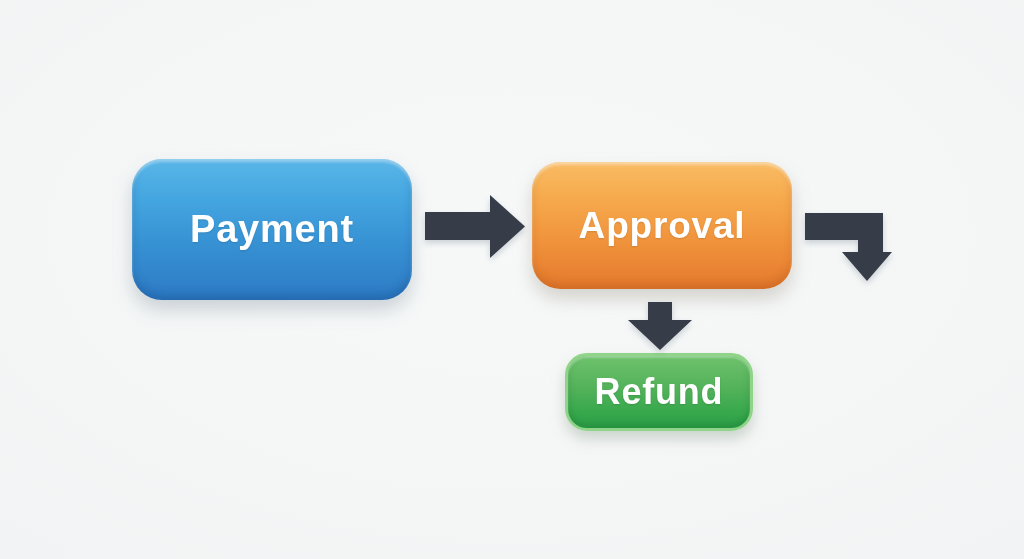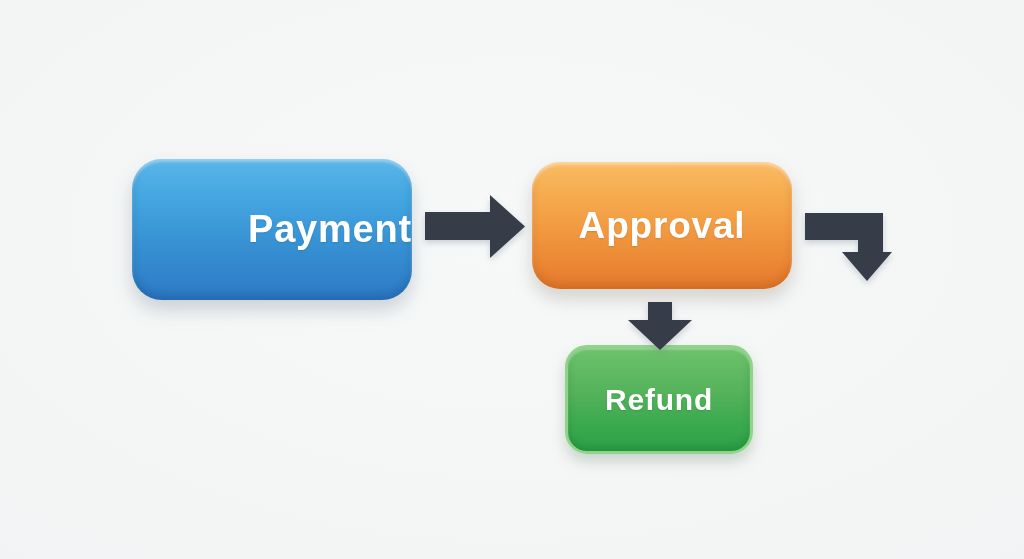--- a/index.html
+++ b/index.html
@@ -29,39 +29,38 @@
   .node-payment {
     left: 132px; top: 159px;
     width: 280px; height: 141px;
     border-radius: 30px;
     font-size: 38px;
     background: linear-gradient(180deg, #59b6e8 0%, #44a6e0 28%, #3690d2 62%, #2d7ac5 100%);
     box-shadow:
       0 10px 18px rgba(125,140,155,0.35),
       inset 0 3px 3px rgba(255,255,255,0.38),
       inset 0 -5px 9px rgba(15,60,115,0.28);
-    justify-content: flex-end;
   }
   .node-approval {
     left: 532px; top: 162px;
     width: 260px; height: 127px;
     border-radius: 28px;
     font-size: 37px;
     background: linear-gradient(180deg, #f9bc63 0%, #f6a94c 30%, #ef913b 65%, #e57a2d 100%);
     box-shadow:
       0 10px 18px rgba(150,140,125,0.35),
       inset 0 3px 3px rgba(255,255,255,0.42),
       inset 0 -5px 9px rgba(150,65,10,0.25);
     justify-content: center;
   }
   .node-refund {
-    left: 565px; top: 345px;
-    width: 188px; height: 109px;
+    left: 565px; top: 353px;
+    width: 188px; height: 78px;
     border-radius: 22px;
-    font-size: 30px;
+    font-size: 36px;
     border: 3px solid #8fd489;
     background: linear-gradient(180deg, #6ec26c 0%, #53b25a 45%, #3aa94e 75%, #2ea148 100%);
     box-shadow:
       0 8px 14px rgba(125,150,130,0.35),
       inset 0 2px 2px rgba(255,255,255,0.3),
       inset 0 -4px 7px rgba(10,90,35,0.25);
   }
   .arrow-layer {
     position: absolute;
     left: 0; top: 0;

